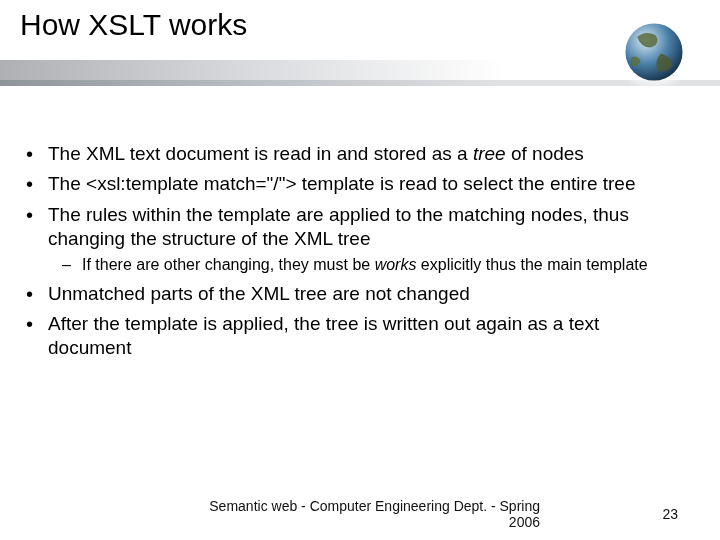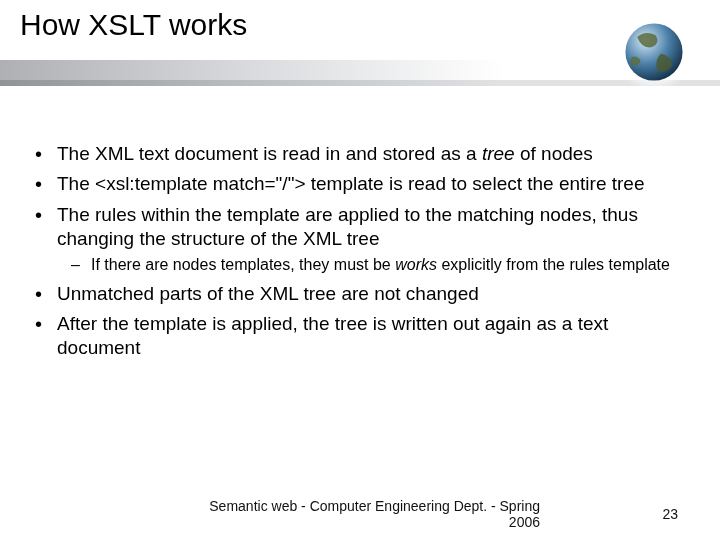--- a/index.html
+++ b/index.html
@@ -12,21 +12,21 @@
   .title-text { font-size: 30px; font-weight: 400; color: #000; }
   .title-gradient-band {
     position: absolute; left: 0; right: 0; top: 60px; height: 26px;
     background: linear-gradient(to right, #8c8e92 0%, #c9cbcf 35%, #ffffff 70%);
     opacity: 0.7; z-index: 1;
   }
   .globe {
     position: absolute; right: 24px; top: 10px; width: 84px; height: 84px;
     z-index: 3;
   }
-  .content-area { padding: 56px 34px 0 35px; font-size: 19px; color: #000; line-height: 1.28; }
+  .content-area { padding: 56px 34px 0 26px; font-size: 19px; color: #000; line-height: 1.28; }
   .content-area ul { list-style: none; }
   .level1 > li { position: relative; padding-left: 22px; margin-bottom: 6px; }
   .level1 > li::before { content: "•"; position: absolute; left: 0; top: 0; font-size: 20px; }
   .level2 { margin-top: 4px; margin-left: 14px; }
   .level2 > li { position: relative; padding-left: 20px; font-size: 16px; }
   .level2 > li::before { content: "–"; position: absolute; left: 0; top: 0; }
   .italic { font-style: italic; }
   .code-like { font-family: "Comic Sans MS", "Segoe Script", cursive, Arial; }
   .footer {
     position: absolute; left: 0; right: 0; bottom: 14px; height: 24px;
@@ -71,21 +71,21 @@
       <li>
         <span>The XML text document is read in and stored as a </span><span class="italic">tree</span><span> of nodes</span>
       </li>
       <li>
         <span>The </span><span class="code-like">&lt;xsl:template match="/"&gt;</span><span> template is read to select the entire tree</span>
       </li>
       <li>
         <span>The rules within the template are applied to the matching nodes, thus changing the structure of the XML tree</span>
         <ul class="level2">
           <li>
-            <span>If there are nodes templates, they must be </span><span class="italic">works</span><span> explicitly from the rules template</span>
+            <span>If there are other changing, they must be </span><span class="italic">works</span><span> explicitly thus the main template</span>
           </li>
         </ul>
       </li>
       <li>
         <span>Unmatched parts of the XML tree are not changed</span>
       </li>
       <li>
         <span>After the template is applied, the tree is written out again as a text document</span>
       </li>
     </ul>

